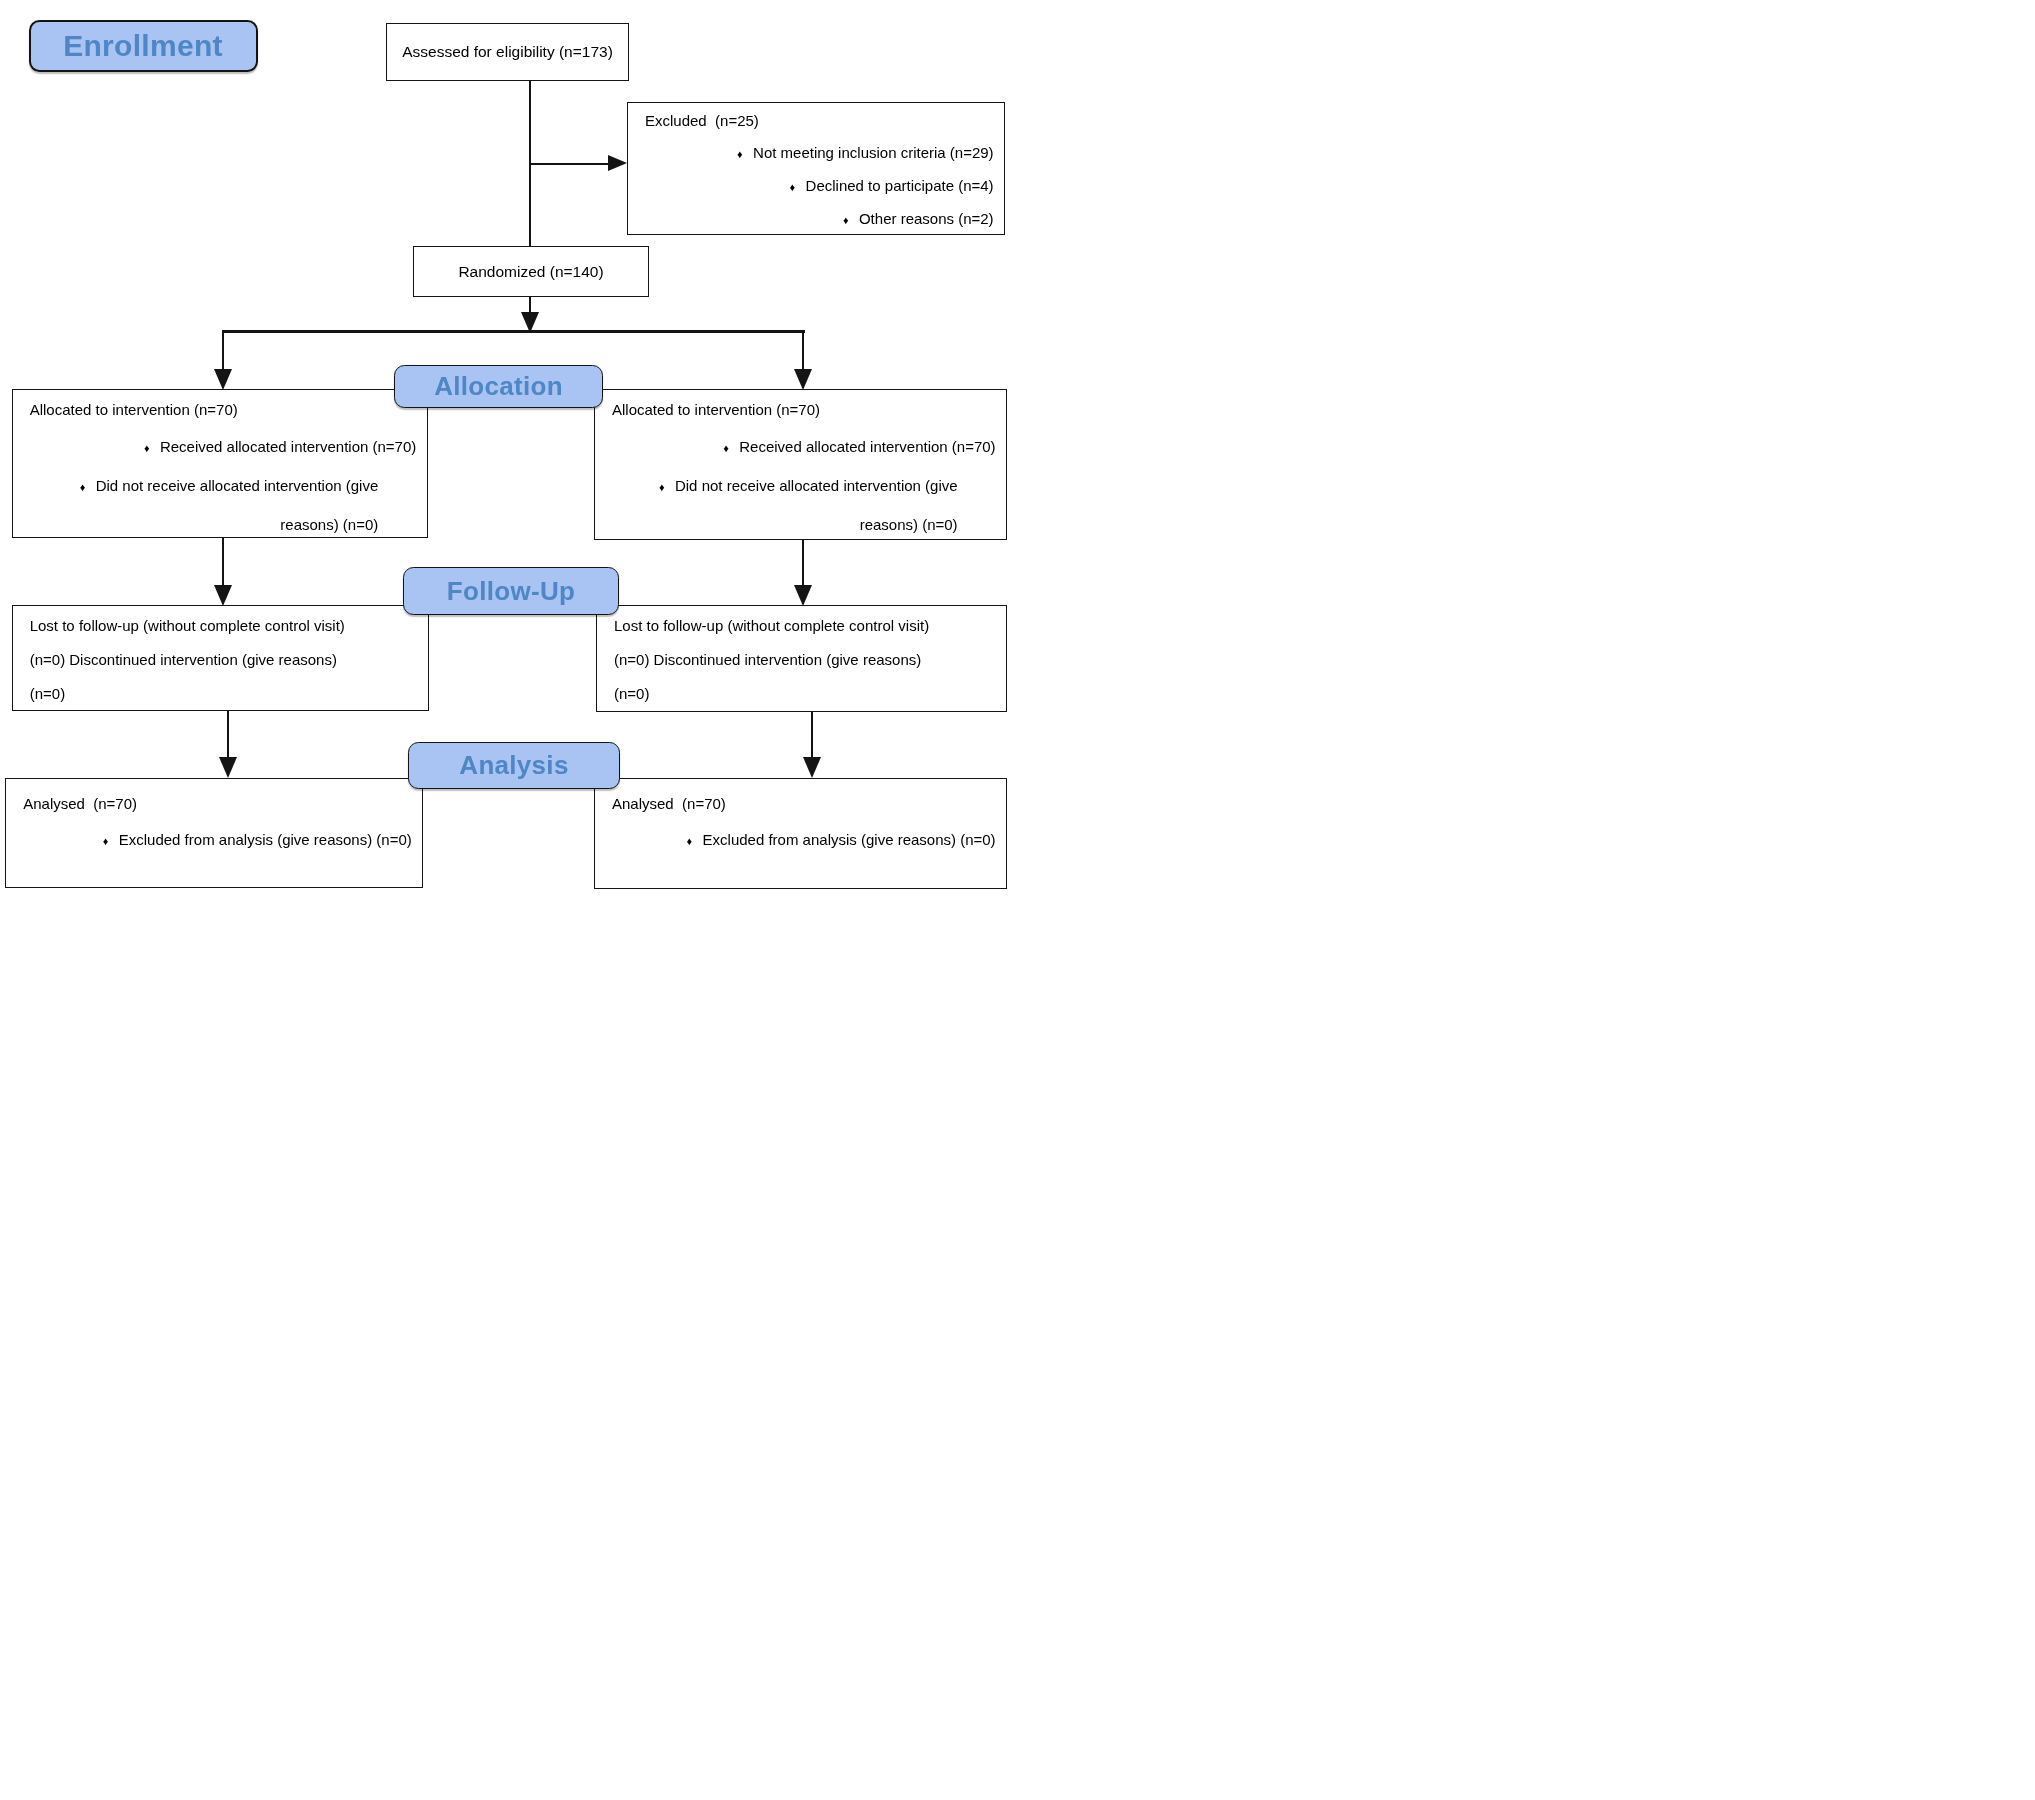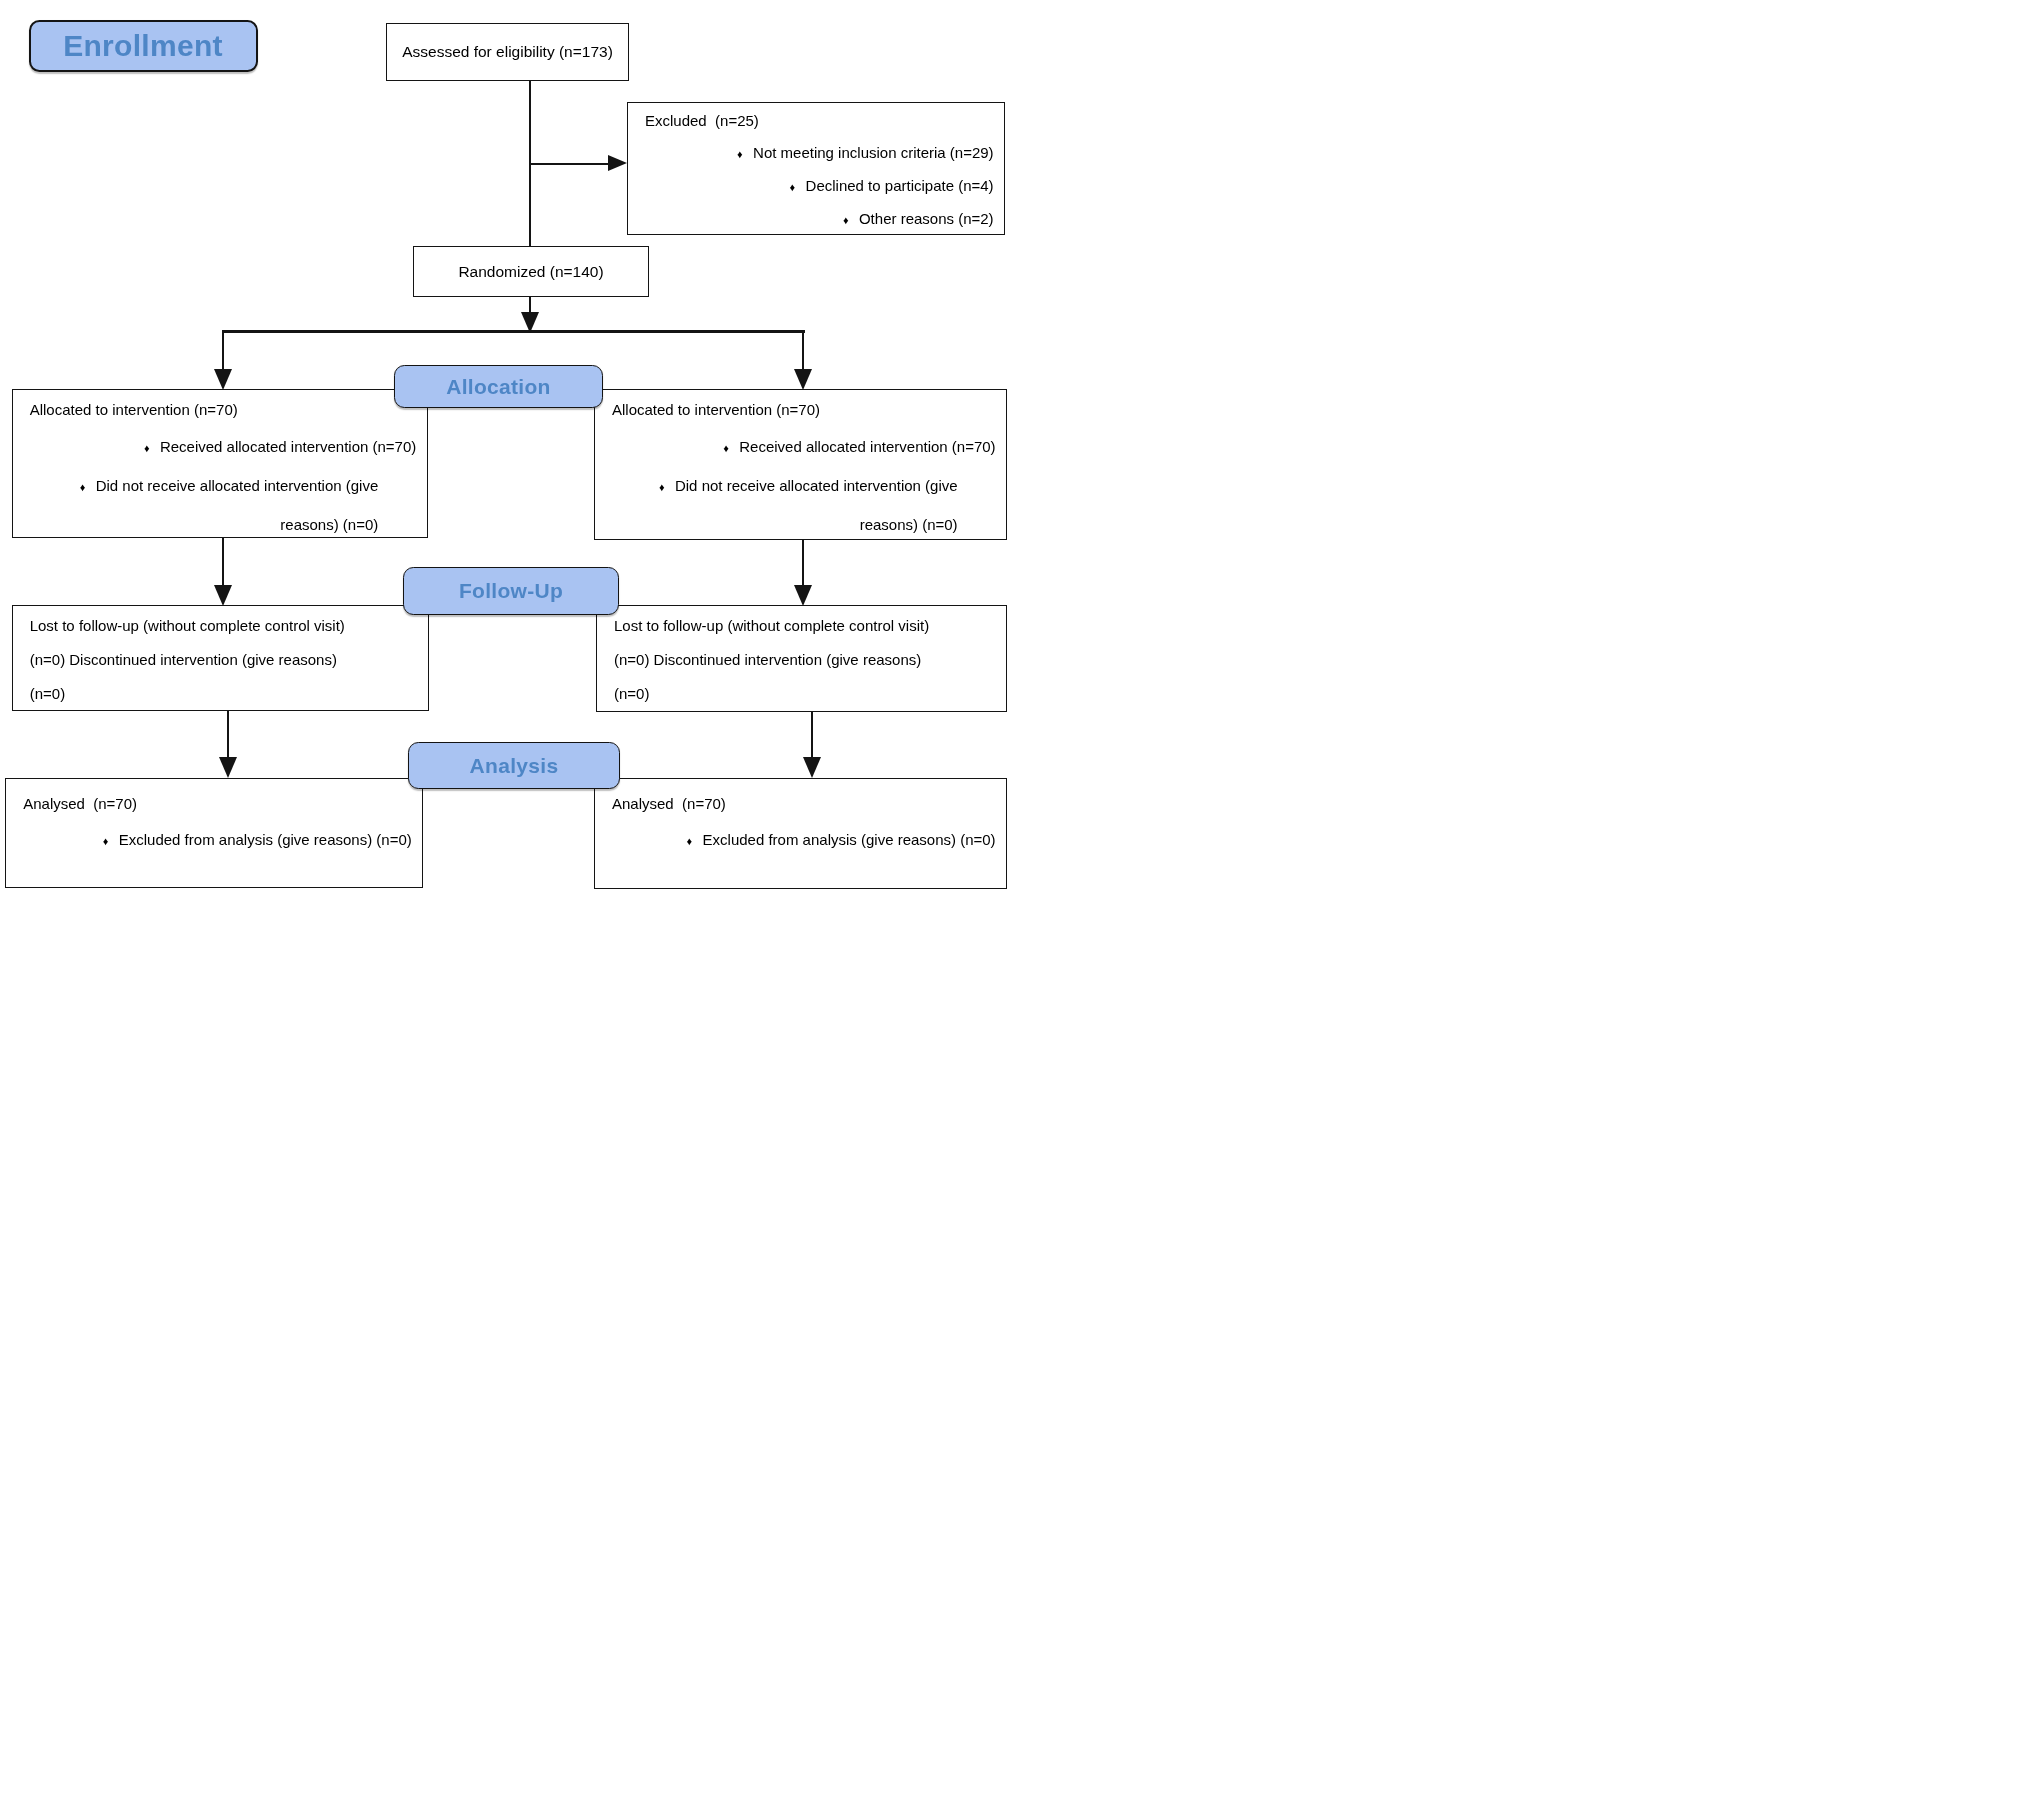--- a/index.html
+++ b/index.html
@@ -19,21 +19,21 @@
   }
   
   .pill{
     position:absolute;
     background:var(--stage-fill);
     border:1.9px solid var(--line);
     border-radius:10.4px;
     display:flex;align-items:center;justify-content:center;
     color:var(--stage-text);
     font-weight:bold;
-    font-size:21px;
+    font-size:26px;
     letter-spacing:0.3px;
     z-index:6;
     box-shadow:0 1.3px 1.3px rgba(0,0,0,.25);
   }
   #pill-enrollment{left:28.5px;top:20px;width:225px;height:48px;font-size:30px;border-width:2.6px;}
   #pill-allocation{left:394px;top:365px;width:207px;height:41px;}
   #pill-followup  {left:403px;top:567px;width:214px;height:46px;}
   #pill-analysis  {left:408px;top:742px;width:210px;height:45px;}
   
   .box{

